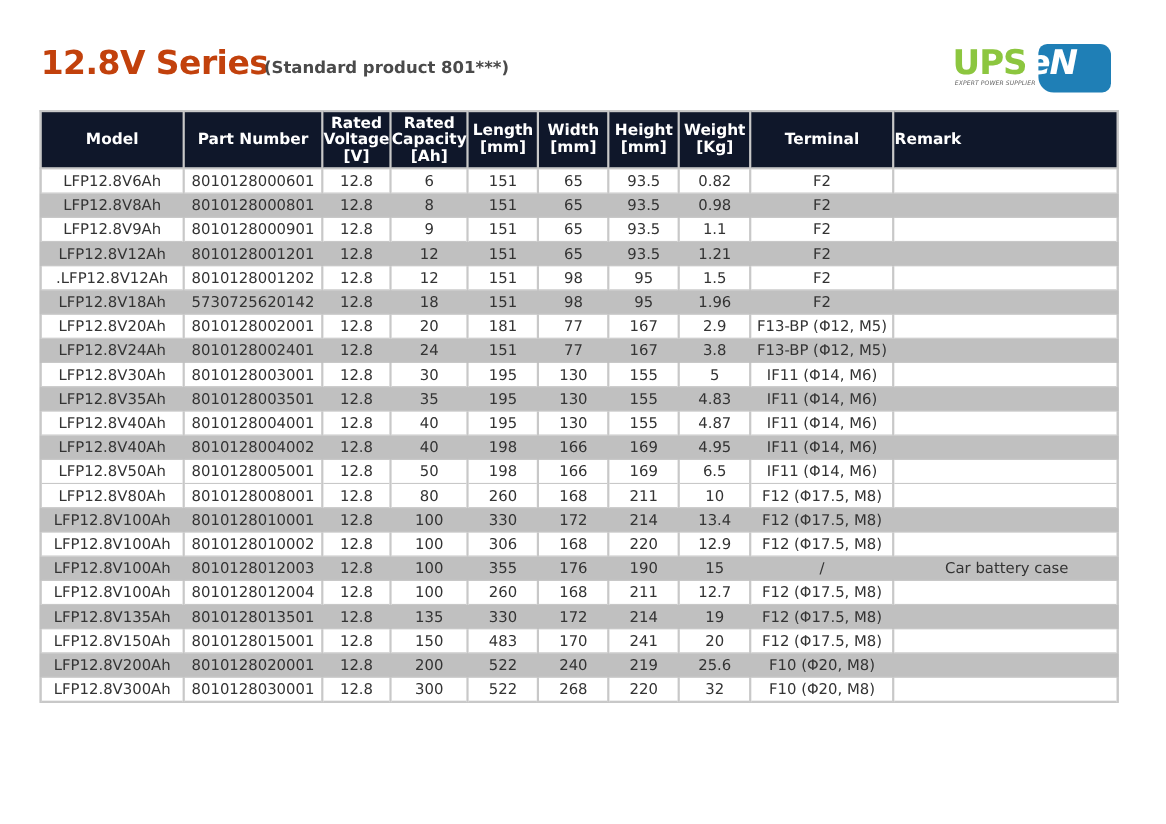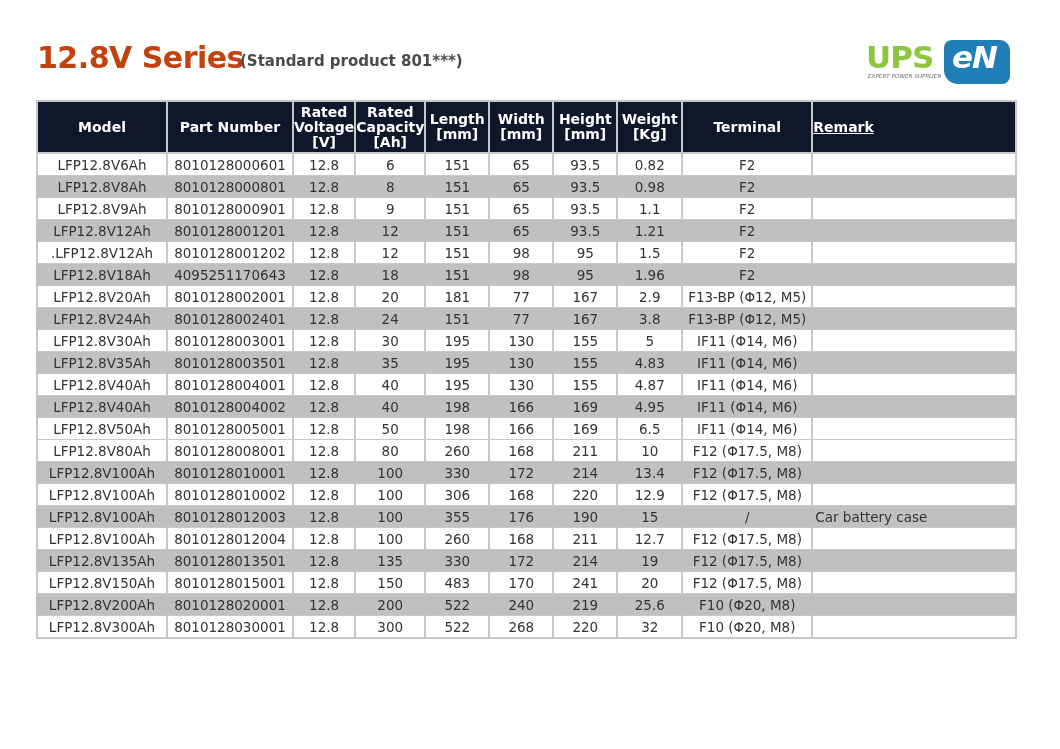--- a/index.html
+++ b/index.html
@@ -24,49 +24,49 @@
   .logo .ups {
     position: absolute; left: 0; top: 0;
     font-family: "DejaVu Sans", sans-serif; font-weight: bold; 
     font-size: 31px; color: #8cc63f; letter-spacing: -1px; line-height: 34px;
   }
   .logo .en-box {
     position: absolute; left: 78px; top: 0; width: 66px; height: 44px;
     background: #1f7fb6; border-radius: 8px 10px 8px 14px;
   }
   .logo .en {
-    position: absolute; left: 86px; top: 0;
+    position: absolute; left: 68px; top: 0;
     font-family: "DejaVu Sans", sans-serif; font-weight: bold; font-style: italic;
     font-size: 31px; color: #ffffff; letter-spacing: -1px; line-height: 34px;
   }
   .logo .tag {
     position: absolute; left: 2px; top: 33px;
     font-size: 5.5px; font-style: italic; color: #666666; letter-spacing: 0.1px;
   }
   table.spec {
     position: absolute; left: 36px; top: 100px;
     border-collapse: collapse;
     background: #c8c8c8;
     border: 2px solid #c8c8c8;
   }
   table.spec th {
     background: #0f172a; color: #ffffff;
     font-weight: bold; font-size: 14px; line-height: 15px;
     border: 2px solid #c8c8c8;
     height: 50px; padding: 0; text-align: center;
   }
-  table.spec th.remark { text-align: left; text-decoration: underline; }
+  table.spec th.remark { text-align: left; }
   table.spec td {
     font-size: 13.5px; color: #333333;
     border-left: 2px solid #c8c8c8; border-right: 2px solid #c8c8c8;
     height: 21px; padding: 0; text-align: center; white-space: nowrap;
   }
   table.spec tr.odd td { background: #ffffff; border-top: 1px solid #c8c8c8; border-bottom: 1px solid #c8c8c8; }
   table.spec tr.even td { background: #c0c0c0; border-left-color: #c0c0c0; border-right-color: #c0c0c0; }
-  table.spec td.remark { text-align: left; padding-left: 2px; }
+  table.spec td.remark { text-align: center; padding-left: 2px; }
 </style>
 </head>
 <body>
 
 <div class="title">12.8V Series</div>
 <div class="subtitle">(Standard product 801***)</div>
 
 <div class="logo">
   <span class="ups">UPS</span>
   <span class="en-box"></span>
@@ -157,21 +157,21 @@
         <td>12</td>
         <td>151</td>
         <td>98</td>
         <td>95</td>
         <td>1.5</td>
         <td>F2</td>
         <td class="remark"></td>
       </tr>
       <tr class="even">
         <td>LFP12.8V18Ah</td>
-        <td>4095251170643</td>
+        <td>5730725620142</td>
         <td>12.8</td>
         <td>18</td>
         <td>151</td>
         <td>98</td>
         <td>95</td>
         <td>1.96</td>
         <td>F2</td>
         <td class="remark"></td>
       </tr>
       <tr class="odd">

